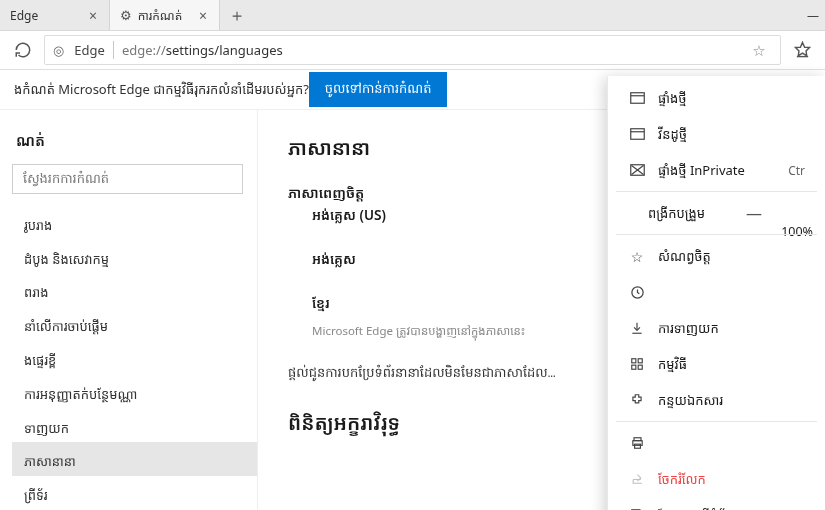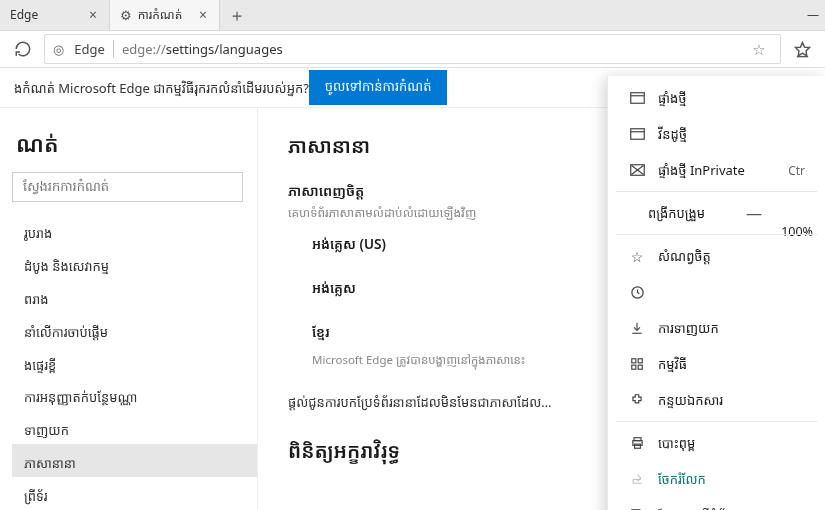--- a/index.html
+++ b/index.html
@@ -25,41 +25,41 @@
   .urlbox .url .dark { color: #333; }
   .star { width: 26px; text-align: center; color: #888; font-size: 15px; cursor: pointer; }
   .more { width: 30px; height: 30px; display: flex; align-items: center; justify-content: center; color: #555; font-size: 16px; cursor: pointer; }
   
   .banner { height: 44px; border-bottom: 1px solid #ecbcbc27; display: flex; align-items: center; padding: 0 14px; border-bottom: 1px solid #eee; }
   .banner .banner-text { font-size: 13px; color: #333; }
   .banner .cta { background: #0078d4; color: #fff; padding: 8px 16px; font-size: 13px; border: none; cursor: pointer; }
   
   .body { flex: 1 1 auto; display: flex; overflow: hidden; }
   .sidebar { width: 258px; padding: 16px 0 0 12px; border-right: 1px solid #eee; display: flex; flex-direction: column; }
-  .sidebar h1 { font-size: 22px; font-weight: 600; margin: 4px 4px 14px 4px; color: #1a1a1a; }
+  .sidebar h1 { font-size: 15px; font-weight: 600; margin: 4px 4px 14px 4px; color: #1a1a1a; }
   .search { margin: 0 14px 12px 0; }
   .search input { width: 100%; height: 30px; border: 1px solid #cfcfcf; padding: 0 10px; font-size: 13px; background: #fff; color: #333; }
   .navlist { display: flex; flex-direction: column; gap: 0; overflow: hidden; }
   .navitem { padding: 10px 12px; font-size: 13px; color: #333; cursor: pointer; white-space: nowrap; overflow: hidden; text-overflow: ellipsis; }
   .navitem.active { background: #e6e6e6; }
   .content { flex: 1 1 auto; padding: 20px 30px; overflow: hidden; }
   .content h2 { font-size: 20px; font-weight: 600; margin: 4px 0 22px 0; color: #1a1a1a; }
   .section-title { font-size: 14px; font-weight: 600; margin: 0 0 4px 0; color: #1a1a1a; }
   .section-sub { font-size: 12px; color: #888; margin-bottom: 14px; }
   .lang { margin: 0 0 26px 24px; }
   .lang .lang-name { font-size: 13.5px; font-weight: 600; color: #1a1a1a; }
   .lang .lang-note { font-size: 11.5px; color: #888; margin-top: 11px; }
-  .content .body-note { font-size: 13px; color: #333; margin: 2px 0 26px 0; }
+  .content .body-note { font-size: 13px; color: #333; margin: 2px 0 26px 0; font-family: Liberation Mono, monospace; }
   
   .menu { position: absolute; top: 76px; right: 0; width: 218px; background: #fff; box-shadow: -3px 2px 14px rgba(0,0,0,.18); display: flex; flex-direction: column; padding: 4px 0; font-size: 13px; color: #1a1a1a; border-left: 1px solid #e9e9e9; }
   .mitem { display: flex; align-items: center; height: 36px; padding: 0 20px; gap: 12px; cursor: pointer; }
   .mitem .micon { width: 18px; text-align: center; color: #444; font-size: 14px; display: flex; align-items: center; justify-content: center; }
   .mitem .mlabel { flex: 1 1 auto; white-space: nowrap; overflow: hidden; text-overflow: ellipsis; }
   .mitem .mshort { color: #666; font-size: 12px; }
-  .mitem.disabled { color: #0f766e; }
+  .mitem.disabled { color: #ef4444; }
   .mitem.disabled .micon { color: #c2c2c2; }
   .sep { height: 1px; background: #e6e6e6; margin: 3px 8px; }
   .zoomrow { display: flex; align-items: center; height: 36px; padding: 0 12px; gap: 8px; }
   .zoomrow .zlabel { flex: 1 1 auto; text-align: center; font-size: 13px; }
   .zoomrow .zbtn { width: 26px; text-align: center; font-size: 16px; color: #555; cursor: pointer; }
   .zoomrow .zval { width: 38px; text-align: right; font-size: 12.5px; margin-top: 37px; }
   svg { display: block; }
 </style>
 </head>
 <body>
@@ -125,21 +125,20 @@
       <div class="navitem">ងផ្ទេរខ្ពី</div>
       <div class="navitem">ការអនុញ្ញាតក់បន្ថែមណ្ណា</div>
       <div class="navitem">ទាញយក</div>
       <div class="navitem active">ភាសានានា</div>
       <div class="navitem">ព្រីទ័រ</div>
     </div>
   </div>
   <div class="content">
     <h2>ភាសានានា</h2>
     <div class="section-title">ភាសាពេញចិត្ត</div>
-    <div class="section-sub">គេហទំព័រភាសាតាមលំដាប់លំដោយឡើងវិញ</div>
     <div class="lang">
       <div class="lang-name">អង់គ្លេស (US)</div>
     </div>
     <div class="lang">
       <div class="lang-name">អង់គ្លេស</div>
     </div>
     <div class="lang">
       <div class="lang-name">ខ្មែរ</div>
       <div class="lang-note">Microsoft Edge ត្រូវបានបង្ហាញនៅក្នុងភាសានេះ</div>
     </div>
@@ -228,21 +227,20 @@
   </div>
   <div class="sep"></div>
   <div class="mitem">
     <span class="micon">
           <svg width="15" height="14" viewBox="0 0 24 24" fill="none" stroke="#444" stroke-width="2">
             <rect x="6" y="3" width="12" height="5"></rect>
             <rect x="4" y="8" width="16" height="8"></rect>
             <rect x="7" y="14" width="10" height="7"></rect>
           </svg>
         </span>
-    <span class="mlabel">បោះពុម្ព</span>
   </div>
   <div class="mitem disabled">
     <span class="micon">
           <svg width="15" height="13" viewBox="0 0 24 24" fill="none" stroke="#bfbfbf" stroke-width="2">
             <path d="M4 12v7h16"></path>
             <path d="M12 3l6 6-6 6"></path>
             <path d="M4 12h14"></path>
           </svg>
         </span>
     <span class="mlabel">ចែករំលែក</span>

